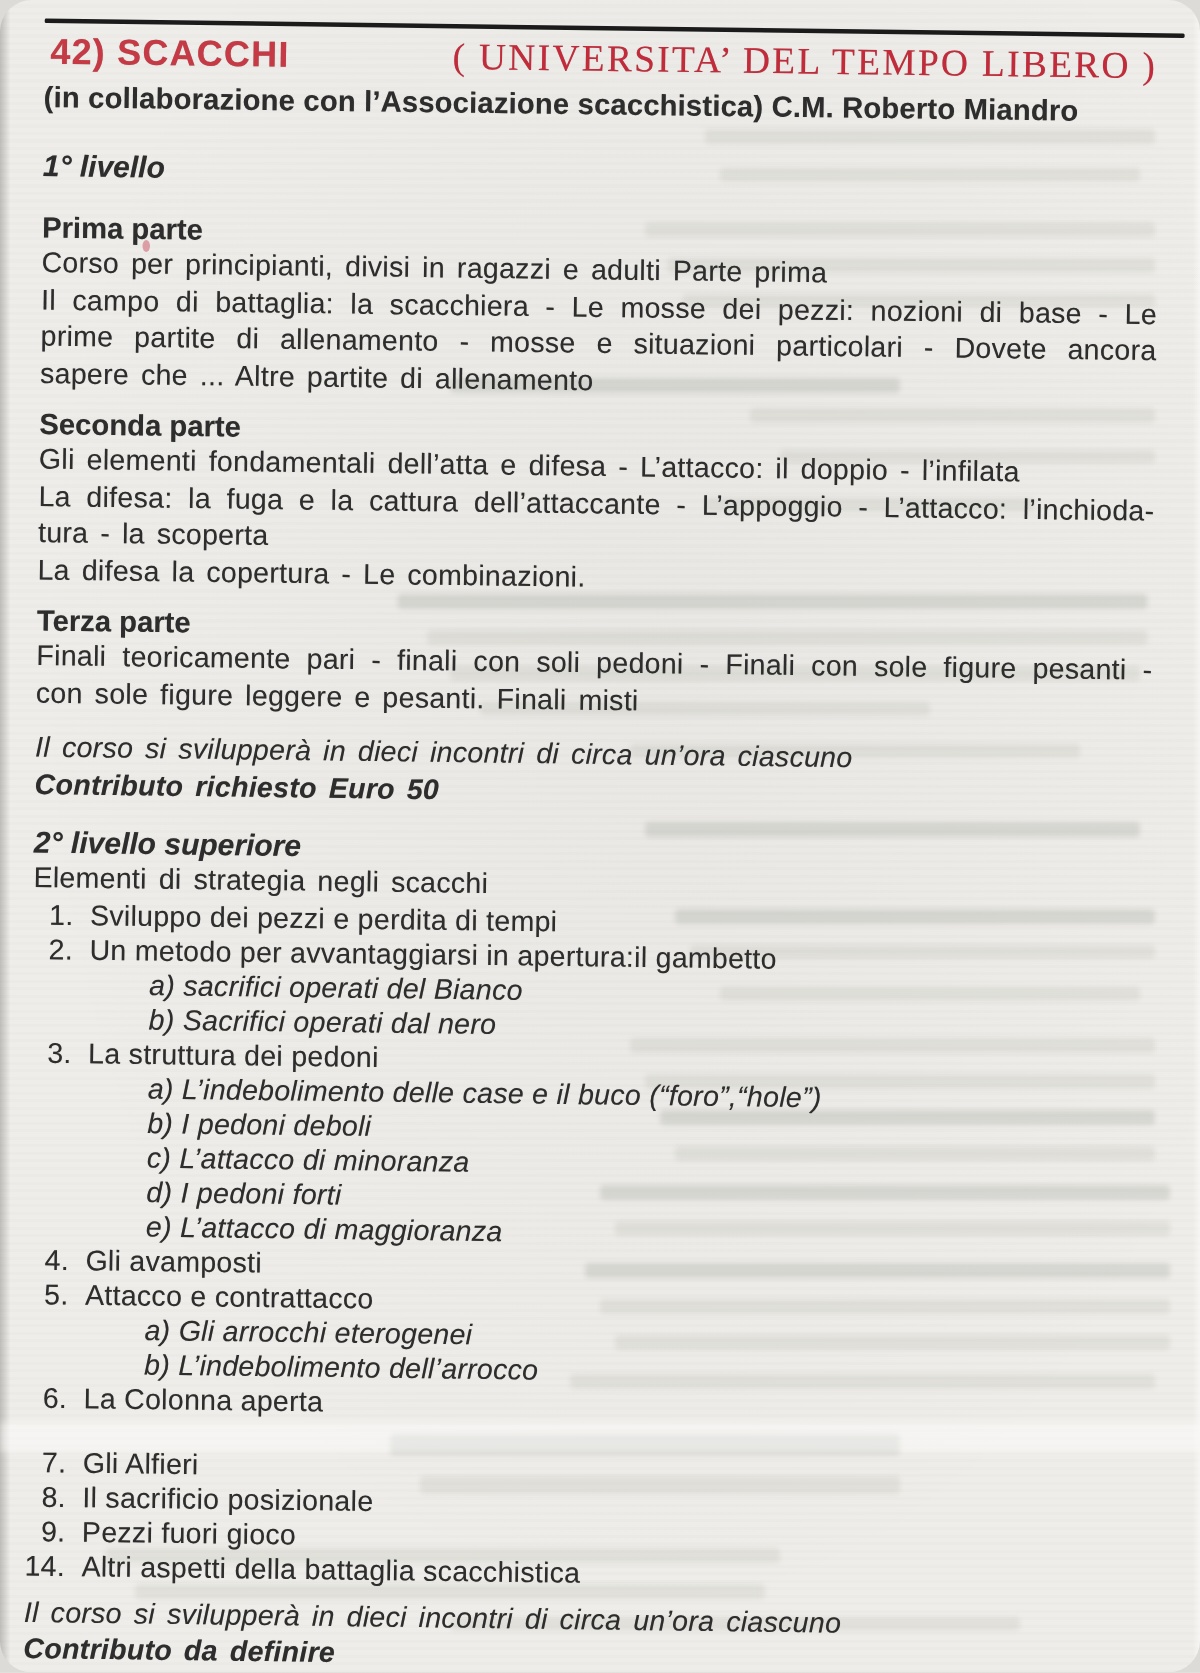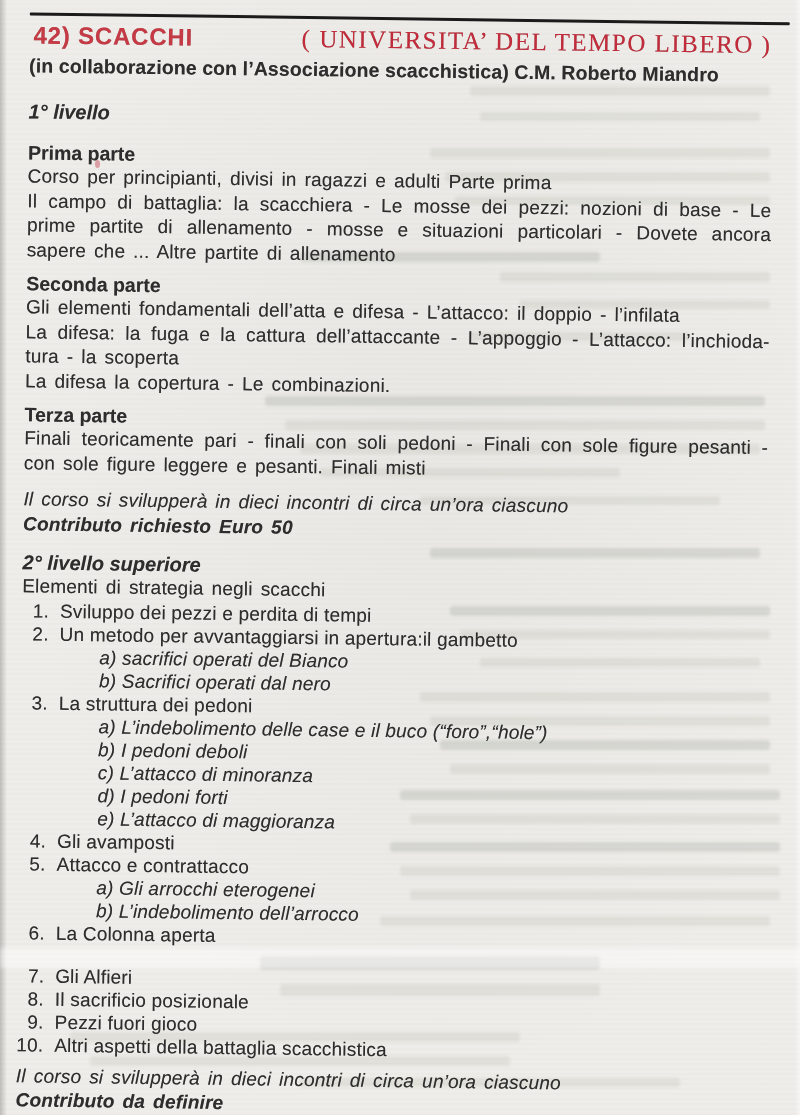--- a/index.html
+++ b/index.html
@@ -9,20 +9,21 @@
     margin:0 auto;
     overflow:hidden;
     background-color:#efede9;
     background-image:
       radial-gradient(ellipse at 55% 40%, rgba(60,60,70,0.03), transparent 70%),
       linear-gradient(90deg, rgba(80,78,75,0.30) 0, rgba(80,78,75,0.0) 7px),
       linear-gradient(270deg, rgba(255,255,255,0.5) 0, rgba(255,255,255,0) 5px),
       repeating-linear-gradient(0deg, rgba(0,0,0,0.010) 0 2px, rgba(0,0,0,0) 2px 5px);
     font-family:"Liberation Sans","DejaVu Sans",sans-serif;
     color:#2d2d2d;
+    border-radius:21px;
   }
   
   .ghost-layer{position:absolute;inset:0;}
   .ghost-layer i{
     position:absolute;display:block;border-radius:3px;
     background:rgba(148,154,144,0.15);
     filter:blur(1.6px);
   }
   .ghost-layer i.dk{background:rgba(130,140,132,0.22);}
   .seam{
@@ -180,21 +181,21 @@
       <div class="li gap-top">
         <span class="num">7.</span><span class="txt">Gli Alfieri</span>
       </div>
       <div class="li">
         <span class="num">8.</span><span class="txt">Il sacrificio posizionale</span>
       </div>
       <div class="li">
         <span class="num">9.</span><span class="txt">Pezzi fuori gioco</span>
       </div>
       <div class="li">
-        <span class="num">10.</span><span class="txt">Altri aspetti della battaglia scacchistica</span>
+        <span class="num">14.</span><span class="txt">Altri aspetti della battaglia scacchistica</span>
       </div>
     </div>
 
     <p class="note bottom">Il corso si svilupperà in dieci incontri di circa un’ora ciascuno</p>
     <p class="fee bottom">Contributo da definire</p>
 
   </div>
 </div>
 
 </body></html>

